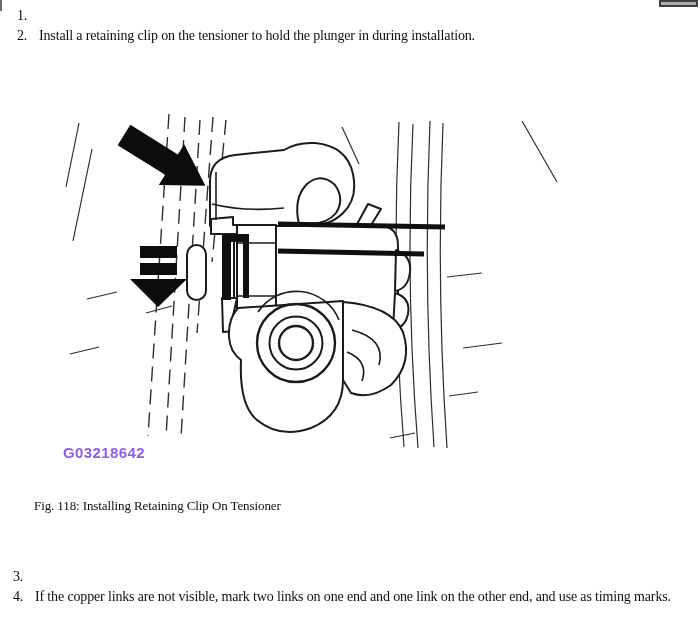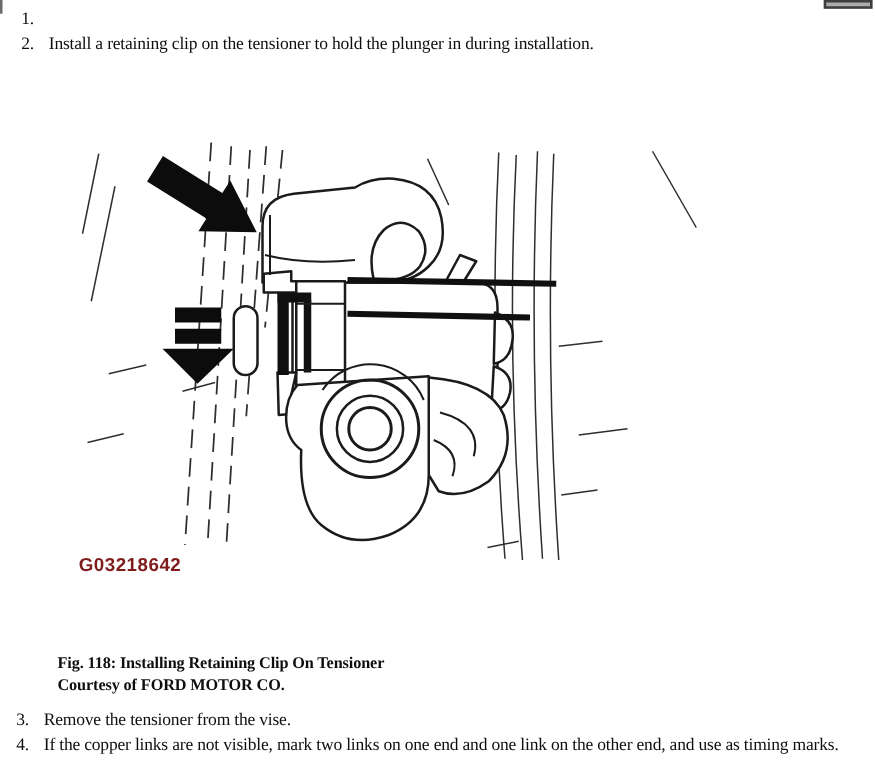--- a/index.html
+++ b/index.html
@@ -12,27 +12,26 @@
          font-size:14px;line-height:20px;letter-spacing:-0.15px;}
   .steps li{display:flex;white-space:nowrap;}
   .steps .num{flex:0 0 17px;margin-right:5px;}
   #steps-top{top:6px;left:17px;}
   #steps-bottom{top:567px;left:13px;}
   
   .fig-svg{position:absolute;left:0;top:100px;width:700px;height:352px;}
   .fig-id{
     position:absolute;left:63px;top:444px;
     font-family:"Liberation Sans",sans-serif;font-weight:bold;
-    font-size:15px;letter-spacing:0.4px;color:#7f1d1d;
+    font-size:15px;letter-spacing:0.4px;color:#8b5cf6;
   }
   .fig-caption{
-    position:absolute;left:34px;top:521px;
-    font-weight:bold;font-size:13px;line-height:17.5px;letter-spacing:-0.1px;
+    position:absolute;left:34px;top:497px;
+    font-weight:normal;font-size:13px;line-height:17.5px;letter-spacing:-0.1px;
     white-space:nowrap;
-    margin-left:12px;
   }
   
   .corner-frag{
     position:absolute;top:0;right:2px;width:39px;height:7px;
     box-sizing:border-box;background:#ababab;
     border:2px solid #3e3e3e;border-top-width:2px;
   }
   .edge-sliver{
     position:absolute;top:0;left:0;width:2px;height:11px;background:#6a6a6a;
   }
@@ -127,27 +126,25 @@
       <rect x="140" y="246" width="37" height="12"></rect>
       <rect x="140" y="263" width="37" height="12"></rect>
       <polygon points="130,279 187,279 158,307"></polygon>
     </g>
   </svg>
 
   <div class="fig-id">G03218642</div>
 
   <div class="fig-caption">
     <div>Fig. 118: Installing Retaining Clip On Tensioner</div>
-    <div>Courtesy of FORD MOTOR CO.</div>
   </div>
 
   <ol class="steps" id="steps-bottom">
     <li>
       <span class="num">3.</span>
-      <span class="txt">Remove the tensioner from the vise.</span>
     </li>
     <li>
       <span class="num">4.</span>
       <span class="txt">If the copper links are not visible, mark two links on one end and one link on the other end, and use as timing marks.</span>
     </li>
   </ol>
 
 </div>
 
 </body></html>

